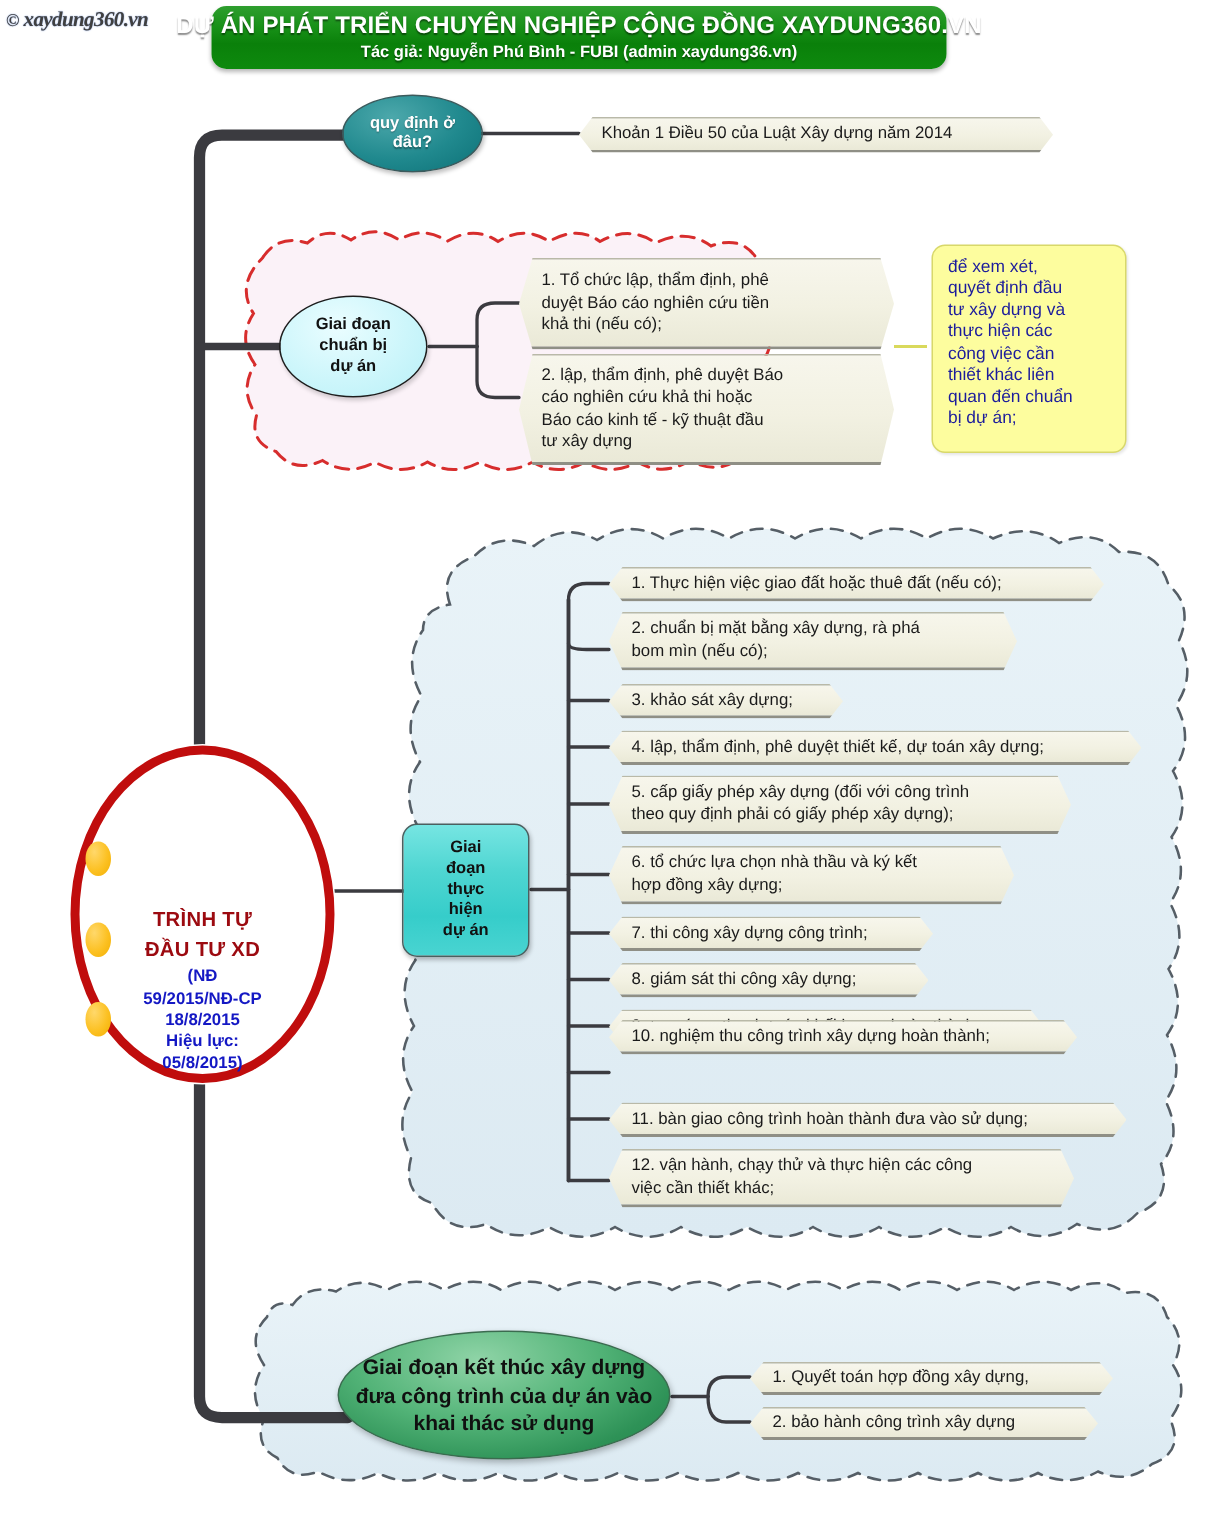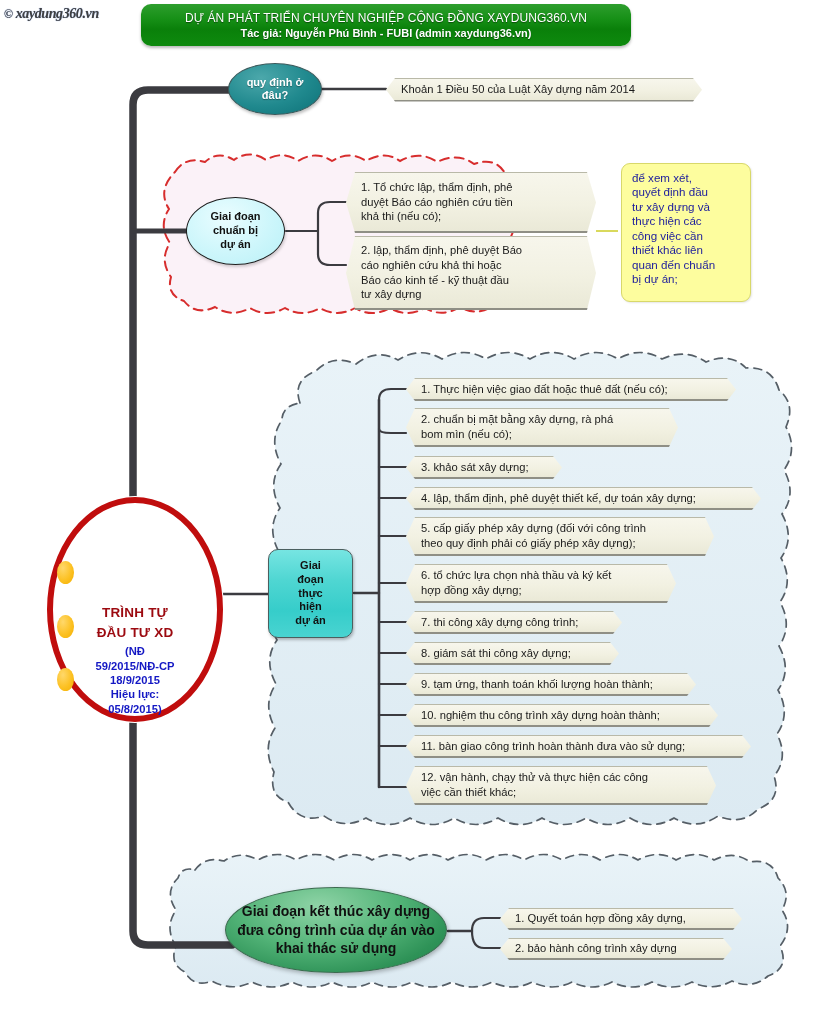--- a/index.html
+++ b/index.html
@@ -46,22 +46,22 @@
     background: linear-gradient(to bottom, #2e9e2e 0%, #179017 35%, #0a800a 60%, #0e8a0e 100%);
     box-shadow: 0 2px 3px rgba(0,0,0,0.28);
     display: flex;
     flex-direction: column;
     align-items: center;
     justify-content: center;
     color: #ffffff;
     text-align: center;
   }
   .banner-line1 {
-    font-size: 12px;
-    font-weight: normal;
+    font-size: 16px;
+    font-weight: bold;
     letter-spacing: 0.1px;
     text-shadow: 0 1px 1px rgba(0,0,0,0.45);
     white-space: nowrap;
   }
   .banner-line2 {
     font-size: 11px;
     font-weight: bold;
     margin-top: 2px;
     text-shadow: 0 1px 1px rgba(0,0,0,0.45);
     white-space: nowrap;
@@ -312,21 +312,21 @@
 công việc cần
 thiết khác liên
 quan đến chuẩn
 bị dự án;</div>
 
   <div class="node-center">
     <div class="center-title" style="white-space:pre-line">TRÌNH TỰ
 ĐẦU TƯ XD</div>
     <div class="center-sub" style="white-space:pre-line">(NĐ
 59/2015/NĐ-CP
-18/9/2015
+18/8/2015
 Hiệu lực:
 05/8/2015)</div>
   </div>
   <div class="bullets">
     <div class="bullet"></div>
     <div class="bullet"></div>
     <div class="bullet"></div>
   </div>
 
   <div class="node node-thuchien">
@@ -342,21 +342,21 @@
     bom mìn (nếu có);</div>
   <div class="hexbox" style="left:406px; top:456px; width:156px; height:23px;">3. khảo sát xây dựng;</div>
   <div class="hexbox" style="left:406px; top:487px; width:355px; height:23px;">4. lập, thẩm định, phê duyệt thiết kế, dự toán xây dựng;</div>
   <div class="hexbox" style="left:406px; top:517px; width:308px; height:39px;">5. cấp giấy phép xây dựng (đối với công trình
     theo quy định phải có giấy phép xây dựng);</div>
   <div class="hexbox" style="left:406px; top:564px; width:270px; height:39px;">6. tổ chức lựa chọn nhà thầu và ký kết
     hợp đồng xây dựng;</div>
   <div class="hexbox" style="left:406px; top:611px; width:216px; height:23px;">7. thi công xây dựng công trình;</div>
   <div class="hexbox" style="left:406px; top:642px; width:213px; height:23px;">8. giám sát thi công xây dựng;</div>
   <div class="hexbox" style="left:406px; top:673px; width:290px; height:23px;">9. tạm ứng, thanh toán khối lượng hoàn thành;</div>
-  <div class="hexbox" style="left:406px; top:704px; width:312px; height:23px;">10. nghiệm thu công trình xây dựng hoàn thành;</div>
+  <div class="hexbox" style="left:406px; top:680px; width:312px; height:23px;">10. nghiệm thu công trình xây dựng hoàn thành;</div>
   <div class="hexbox" style="left:406px; top:735px; width:345px; height:23px;">11. bàn giao công trình hoàn thành đưa vào sử dụng;</div>
   <div class="hexbox" style="left:406px; top:766px; width:310px; height:39px;">12. vận hành, chạy thử và thực hiện các công
       việc cần thiết khác;</div>
 
   <div class="node node-ketthuc">
     <span style="white-space:pre-line">Giai đoạn kết thúc xây dựng
 đưa công trình của dự án vào
 khai thác sử dụng</span>
   </div>
   <div class="hexbox" style="left:500px; top:908px; width:242px; height:22px;">1. Quyết toán hợp đồng xây dựng,</div>

